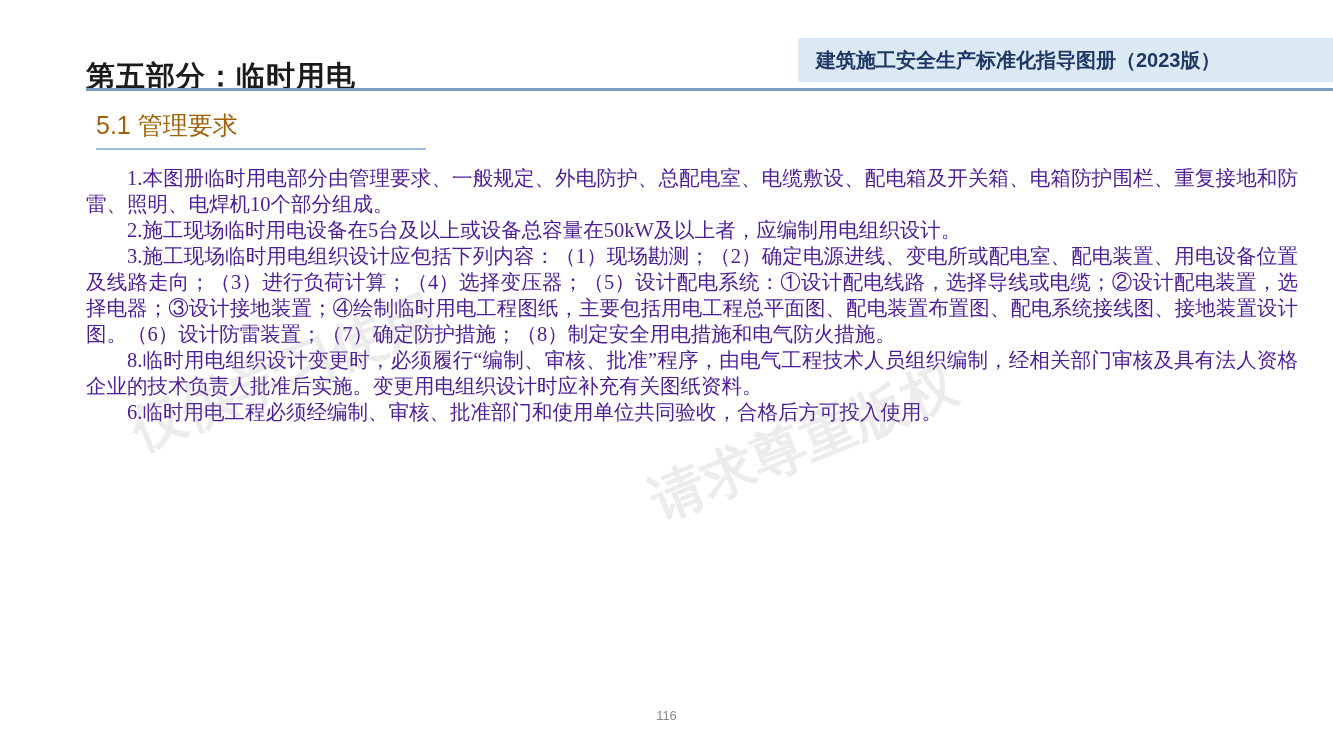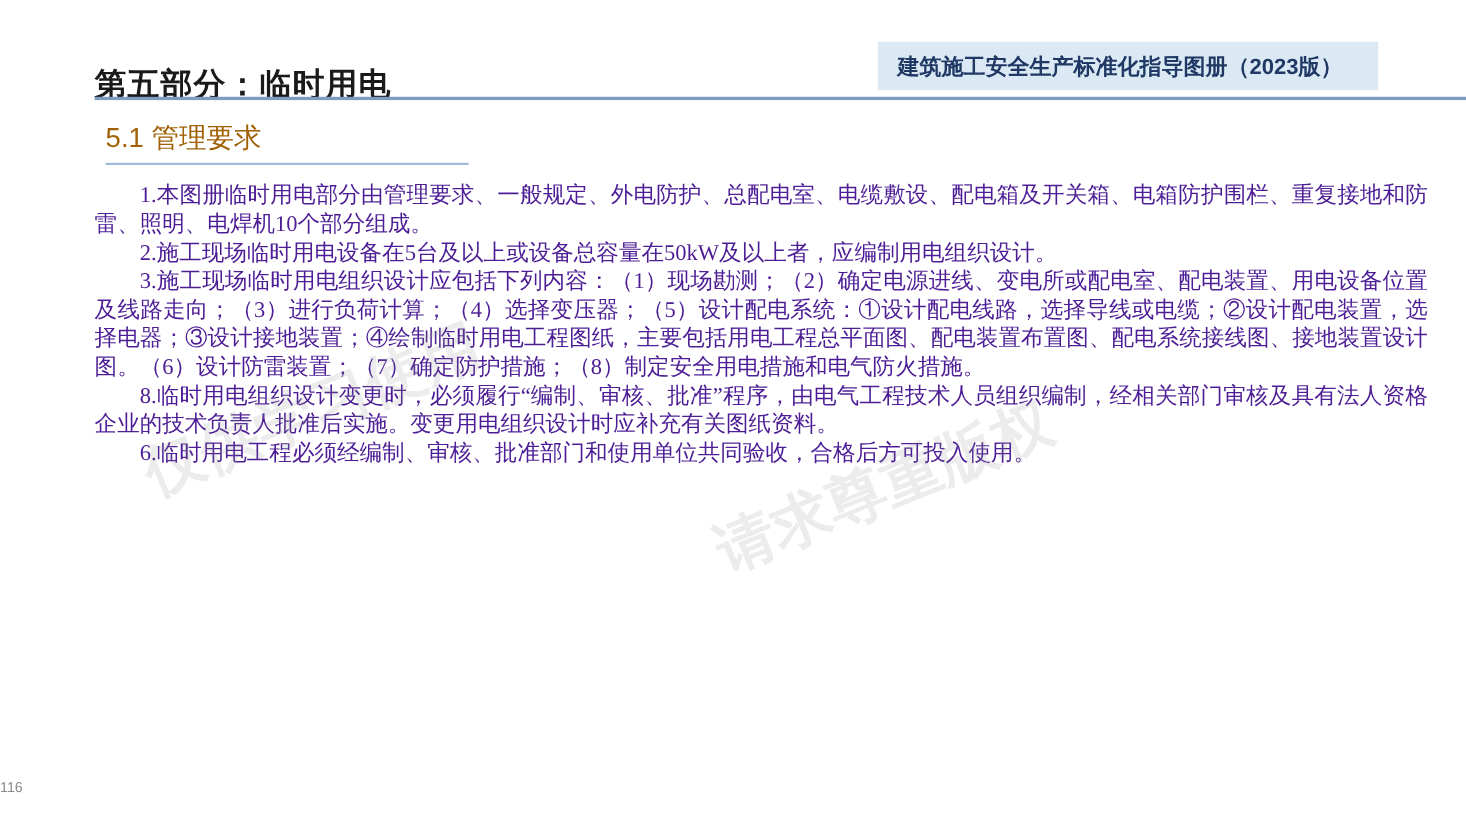--- a/index.html
+++ b/index.html
@@ -41,21 +41,21 @@
     color: #1a1a1a;
     letter-spacing: 1px;
     white-space: nowrap;
     margin-top: 16px;
   }
 
   .header-band {
     position: absolute;
     left: 798px;
     top: 38px;
-    width: 455px;
+    width: 535px;
     height: 44px;
     background: #dbe9f4;
   }
 
   .header-band-text {
     position: absolute;
     left: 18px;
     top: 9px;
     font-family: "Liberation Sans", "DejaVu Sans", sans-serif;
     font-size: 20px;
@@ -133,21 +133,21 @@
   }
   .wm-1 { left: 120px; top: 400px; }
   .wm-2 { left: 640px; top: 470px; }
 
   
   .page-number {
     position: absolute;
     left: 0;
     top: 708px;
     width: 1333px;
-    text-align: left;
+    text-align: center;
     font-family: "Liberation Sans", "DejaVu Sans", sans-serif;
     font-size: 13px;
     color: #8a8a8a;
   }
 </style>
 </head>
 <body>
 
 <div class="page">
 

